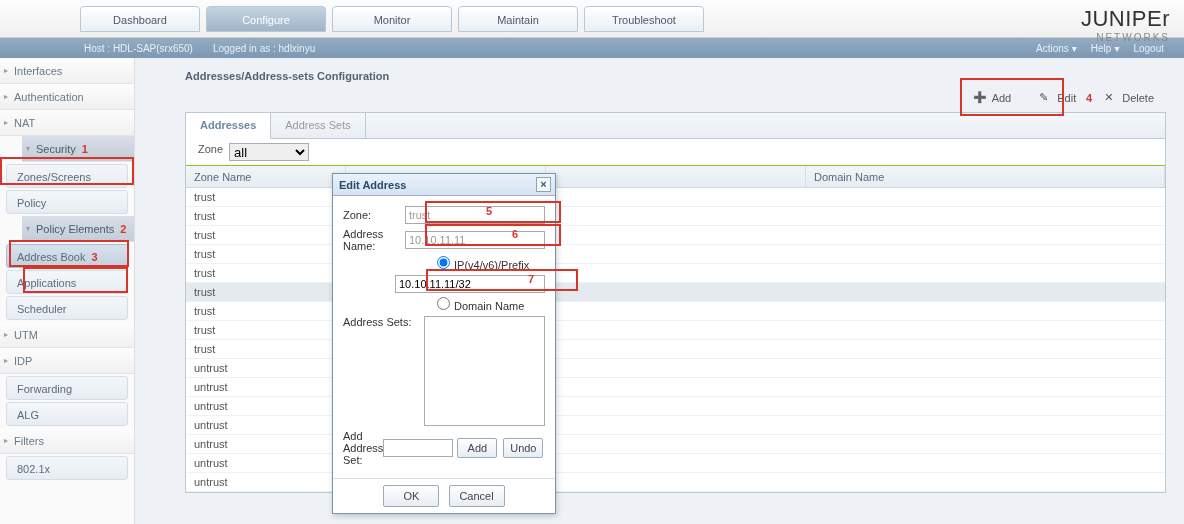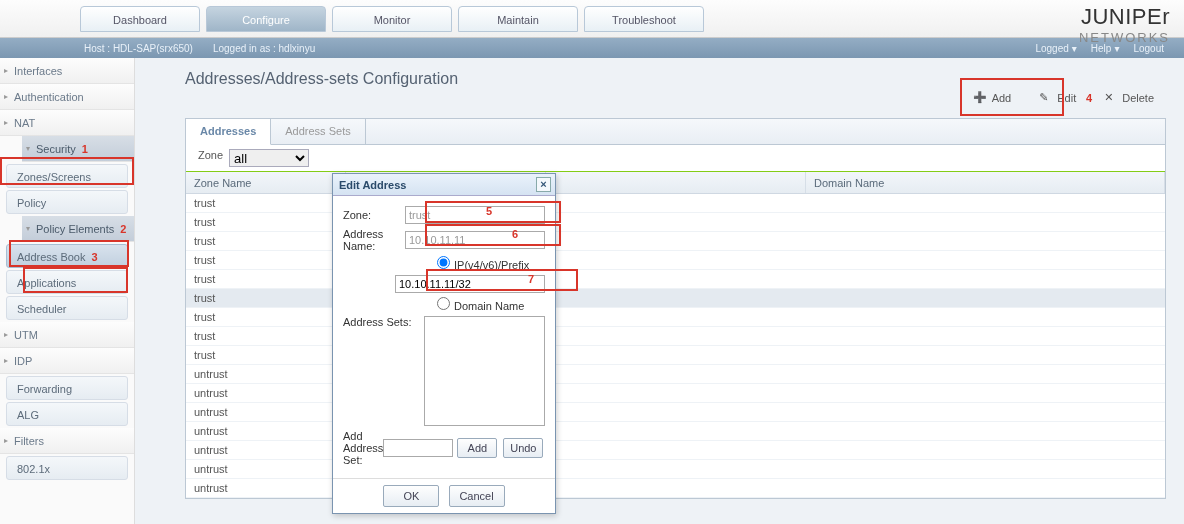--- a/index.html
+++ b/index.html
@@ -3,38 +3,38 @@
 <meta charset="utf-8">
 <style>
 * { box-sizing: border-box; margin: 0; padding: 0; font-family: Arial, sans-serif; }
 body { background: #fff; font-size: 11px; color: #555; width: 1184px; height: 524px; overflow: hidden; position: relative; }
 
 .topbar { height: 38px; display: flex; align-items: center; padding: 0 10px 0 80px; position: relative; border-bottom: 1px solid #ccc; background: linear-gradient(#fdfdfd,#f0f0f0); }
 .tab { width: 120px; height: 26px; margin-right: 6px; text-align: center; line-height: 26px; border: 1px solid #b8c8d8; border-radius: 4px 4px 0 0; background: linear-gradient(#fff,#e8f0f5); color: #556; font-size: 11px; }
 .tab.active { background: linear-gradient(#c5d4e0,#9fb5c8); color: #fff; }
 .logo { position: absolute; right: 14px; top: 4px; height: 40px; width: 140px; display: flex; flex-direction: column; align-items: flex-end; justify-content: center; }
 .logo .big { font-size: 22px; letter-spacing: 0.5px; color: #333; font-weight: 500; }
-.logo .small { font-size: 13px; letter-spacing: 2px; color: #888; }
+.logo .small { font-size: 10px; letter-spacing: 2px; color: #888; }
 
 .subbar { height: 20px; background: linear-gradient(#94adc4,#7b97b1); color: #e8f0f8; font-size: 10px; display: flex; align-items: center; padding: 0 20px 0 84px; }
 .subbar .right { margin-left: auto; display: flex; gap: 14px; align-items: center; }
 .subbar .item { display: flex; align-items: center; gap: 3px; }
 
 .main { display: flex; height: calc(100% - 58px); }
 .sidebar { width: 135px; background: #fafafa; border-right: 1px solid #ddd; overflow-y: auto; }
 .sidebar .sec { height: 26px; line-height: 26px; padding-left: 14px; border-bottom: 1px solid #e4e4e4; background: linear-gradient(#fdfdfd,#f0f0f0); color: #6b7a8a; font-size: 11px; position: relative; }
 .sidebar .sec::before { content: '▸'; position: absolute; left: 4px; font-size: 8px; color: #999; }
 .sidebar .sec.open::before { content: '▾'; }
 .sidebar .sec.sel { background: linear-gradient(#d7dee6,#c3cdd9); color: #4a5a6a; margin-left: 22px; }
 .sidebar .sub { height: 24px; line-height: 24px; padding-left: 10px; margin: 2px 6px; border: 1px solid #d6dde6; border-radius: 3px; background: linear-gradient(#f4f7fa,#e6ecf2); color: #5c6b7a; font-size: 11px; }
 .sidebar .sub.sel { background: linear-gradient(#d8e2ed,#c1d0df); border-color: #a8bed3; }
 .annot { color: #d8352a; font-weight: bold; margin-left: 6px; font-size: 11px; }
 
 .content { flex: 1; background: #eef2f6; padding: 12px 18px 0 50px; position: relative; }
-.page-title { color: #556272; font-weight: normal; font-size: 16px; margin-bottom: 16px; }
+.page-title { color: #556272; font-weight: bold; font-size: 11px; margin-bottom: 16px; }
 .toolbar { position: absolute; right: 20px; top: 28px; display: flex; align-items: center; gap: 8px; }
 .tbtn { height: 24px; padding: 0 10px; display: flex; align-items: center; gap: 4px; color: #555; font-size: 11px; cursor: pointer; }
 .tbtn .ic { width: 14px; height: 14px; display: inline-block; }
 .annot4 { position: absolute; right: 72px; top: 6px; color: #d8352a; font-weight: bold; }
 
 .panel { border: 1px solid #bcc8d4; background: #fff; margin-top: 30px; }
 .ptabs { display: flex; height: 26px; border-bottom: 1px solid #bcc8d4; background: linear-gradient(#f5f8fb,#e9eef4); }
 .ptab { padding: 0 14px; line-height: 25px; border-right: 1px solid #bcc8d4; color: #999; }
 .ptab.active { color: #6a88a8; font-weight: bold; background: #fff; border-bottom: 1px solid #fff; margin-bottom: -1px; }
 .zrow { padding: 4px 12px; display: flex; gap: 6px; border-bottom: 1px solid #84cc16; }
@@ -89,21 +89,21 @@
     <div class="big">JUNIPEr</div>
     <div class="small">NETWORKS</div>
   </div>
 </div>
 
 <div class="subbar">
   <span>Host : HDL-SAP(srx650)</span>
   <span style="margin-left:20px">Logged in as : hdlxinyu</span>
   <div class="right">
     <span class="item">
-        <span>Logged</span> 
+        <span>Actions</span> 
         <span>▾</span>
       </span>
     <span class="item">
         <span>Help</span> 
         <span>▾</span>
       </span>
     <span class="item">Logout</span>
   </div>
 </div>
 

